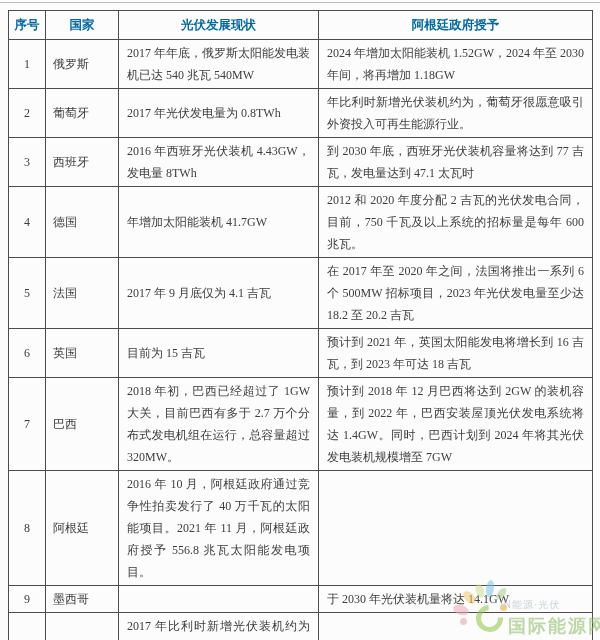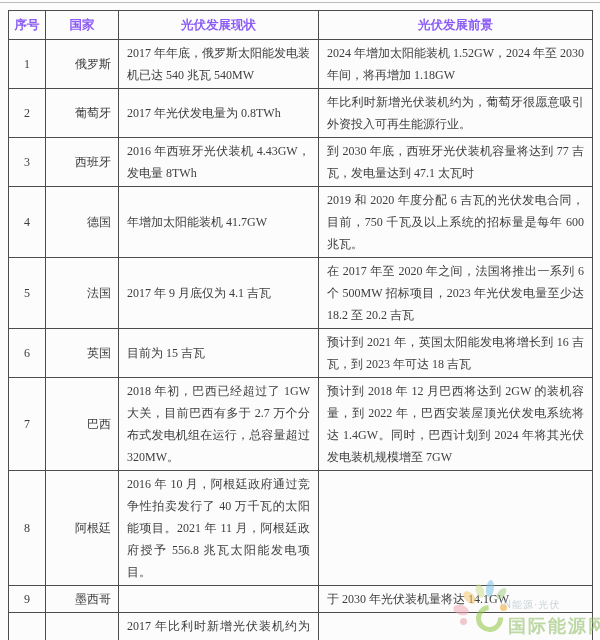--- a/index.html
+++ b/index.html
@@ -34,29 +34,29 @@
     border: 1.5px solid #4c4c4c;
     font-size: 12px;
     vertical-align: middle;
   }
   .pv-table th {
     font-weight: bold;
     font-size: 12.5px;
     height: 29px;
     text-align: center;
     padding: 0 2px;
-    color: #8b5cf6;
+    color: #0369a1;
   }
   .pv-table td {
     line-height: 22px;
     padding: 2px 8px;
     color: #3d3d3d;
   }
   .pv-table td.index   { text-align: center; padding: 2px 1px; }
-  .pv-table td.country { text-align: right; padding: 2px 7px; }
+  .pv-table td.country { text-align: left; padding: 2px 7px; }
   .pv-table td.status,
   .pv-table td.prospect {
     text-align: justify;
     text-justify: inter-character;
   }
   
   .watermark {
     position: absolute;
     left: 448px; top: 578px;
     width: 152px; height: 62px;
@@ -113,21 +113,21 @@
     <col class="c-index">
     <col class="c-country">
     <col class="c-status">
     <col class="c-prospect">
   </colgroup>
   <thead>
     <tr>
       <th>序号</th>
       <th>国家</th>
       <th>光伏发展现状</th>
-      <th>光伏发展前景</th>
+      <th>阿根廷政府授予</th>
     </tr>
   </thead>
   <tbody>
       <tr>
         <td class="index">1</td>
         <td class="country">俄罗斯</td>
         <td class="status">2017 年年底，俄罗斯太阳能发电装机已达 540 兆瓦 540MW</td>
         <td class="prospect">2024 年增加太阳能装机 1.52GW，2024 年至 2030 年间，将再增加 1.18GW</td>
       </tr>
       <tr>
@@ -139,21 +139,21 @@
       <tr>
         <td class="index">3</td>
         <td class="country">西班牙</td>
         <td class="status">2016 年西班牙光伏装机 4.43GW，发电量 8TWh</td>
         <td class="prospect">到 2030 年底，西班牙光伏装机容量将达到 77 吉瓦，发电量达到 47.1 太瓦时</td>
       </tr>
       <tr>
         <td class="index">4</td>
         <td class="country">德国</td>
         <td class="status">年增加太阳能装机 41.7GW</td>
-        <td class="prospect">2019 和 2020 年度分配 6 吉瓦的光伏发电合同，目前，750 千瓦及以上系统的招标量是每年 600 兆瓦。</td>
+        <td class="prospect">2012 和 2020 年度分配 2 吉瓦的光伏发电合同，目前，750 千瓦及以上系统的招标量是每年 600 兆瓦。</td>
       </tr>
       <tr>
         <td class="index">5</td>
         <td class="country">法国</td>
         <td class="status">2017 年 9 月底仅为 4.1 吉瓦</td>
         <td class="prospect">在 2017 年至 2020 年之间，法国将推出一系列 6 个 500MW 招标项目，2023 年光伏发电量至少达 18.2 至 20.2 吉瓦</td>
       </tr>
       <tr>
         <td class="index">6</td>
         <td class="country">英国</td>

